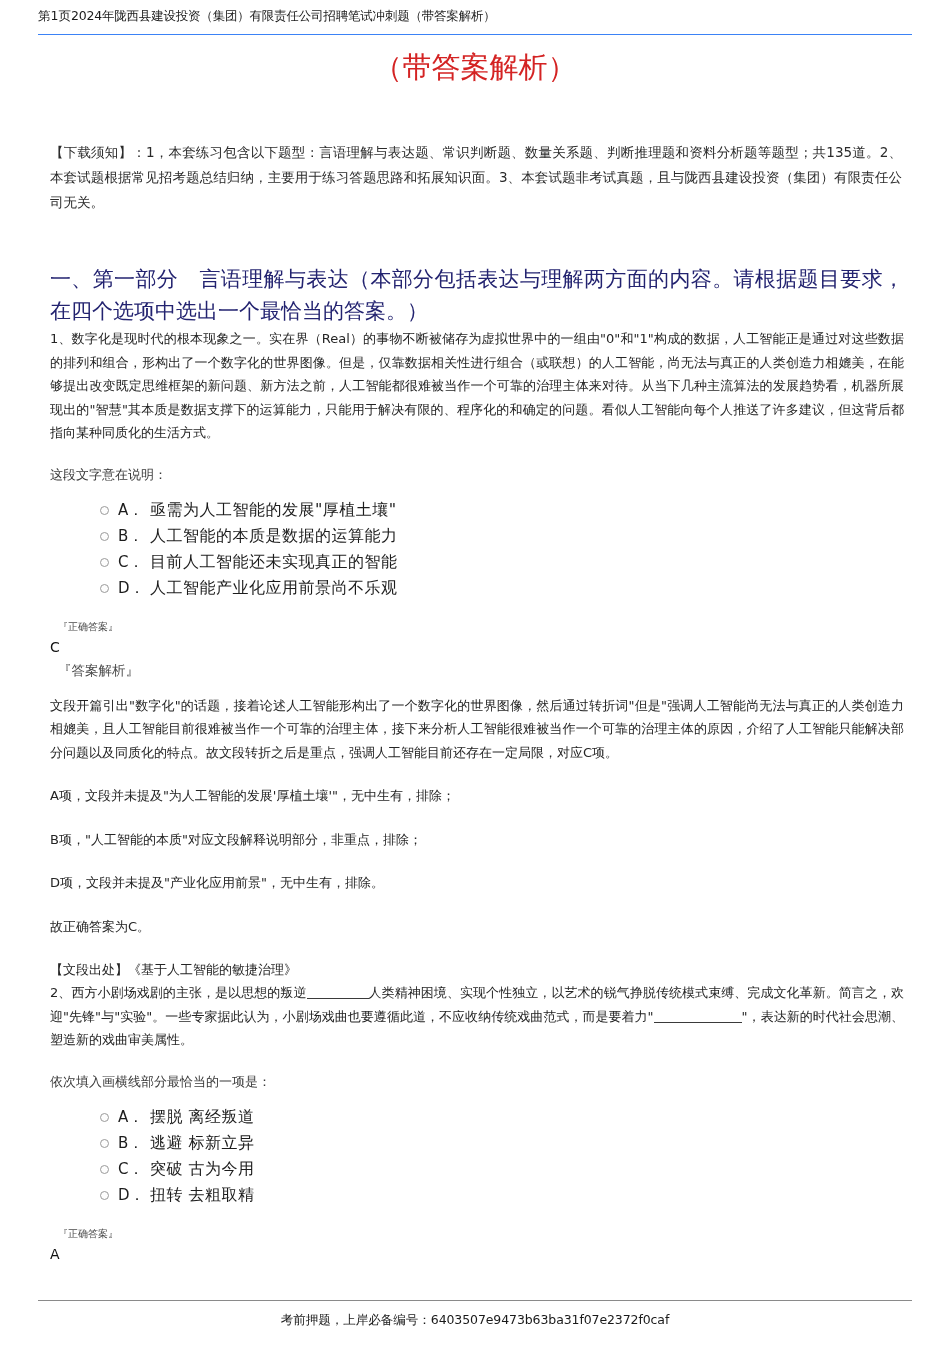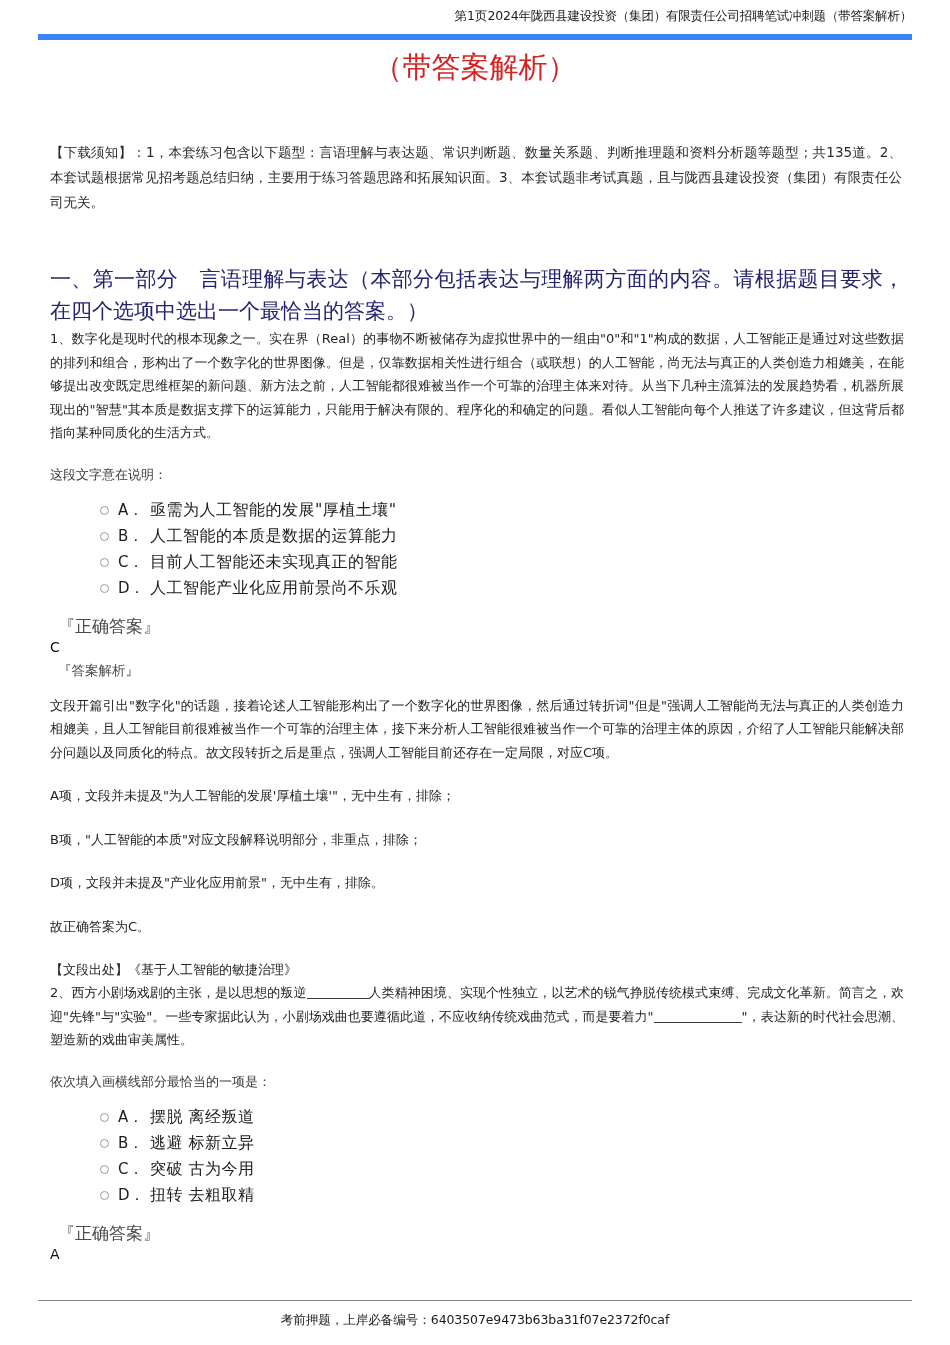--- a/index.html
+++ b/index.html
@@ -21,24 +21,24 @@
     box-sizing: border-box;
   }
 
   
   .page-header {
     position: absolute;
     top: 8px;
     left: 38px;
     right: 38px;
     height: 26px;
-    border-bottom: 6px solid #3b82f6;
+    border-bottom: 1px solid #3b82f6;
     display: flex;
     align-items: flex-start;
-    justify-content: flex-end;
+    justify-content: flex-start;
     font-size: 12.5px;
     color: #1a1a1a;
     line-height: 16px;
   }
   .page-header .hdr-left {
     white-space: nowrap;
     letter-spacing: 0px;
   }
   .page-header .hdr-right {
     white-space: nowrap;
@@ -130,21 +130,21 @@
     letter-spacing: 0px;
   }
   .option-text {
     font-size: 16px;
     color: #1c1c1c;
     letter-spacing: 0.5px;
   }
 
   .ans-label {
     margin-top: 14px;
-    font-size: 17px;
+    font-size: 10px;
     line-height: 21px;
     color: #4a4a4a;
     padding-left: 8px;
   }
   .ans-value {
     font-size: 14px;
     line-height: 21px;
     color: #111111;
   }
   .expl-label {

